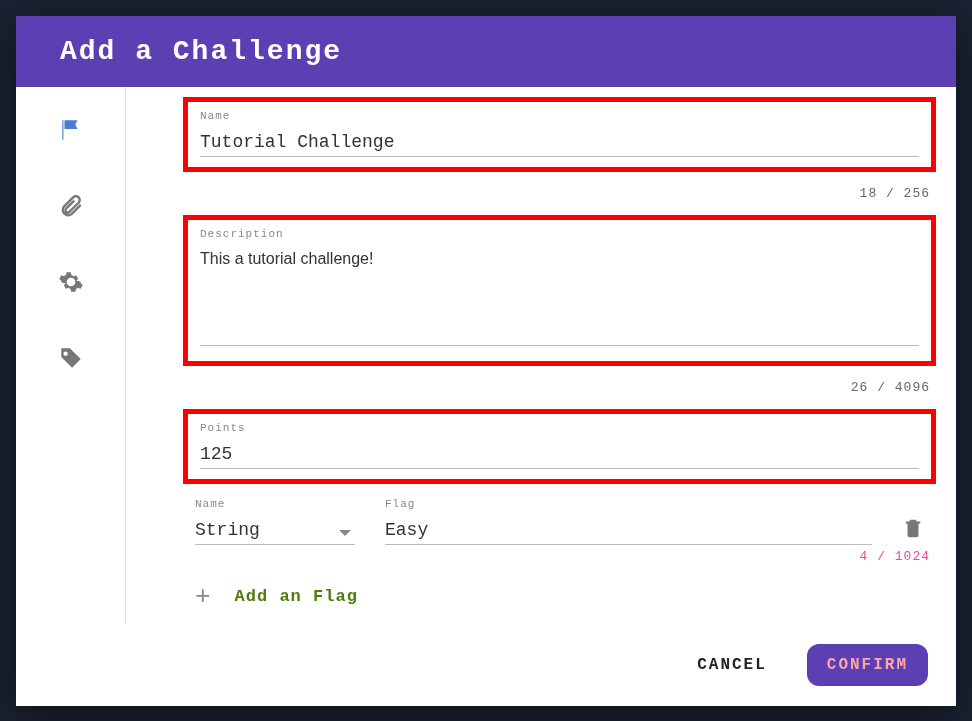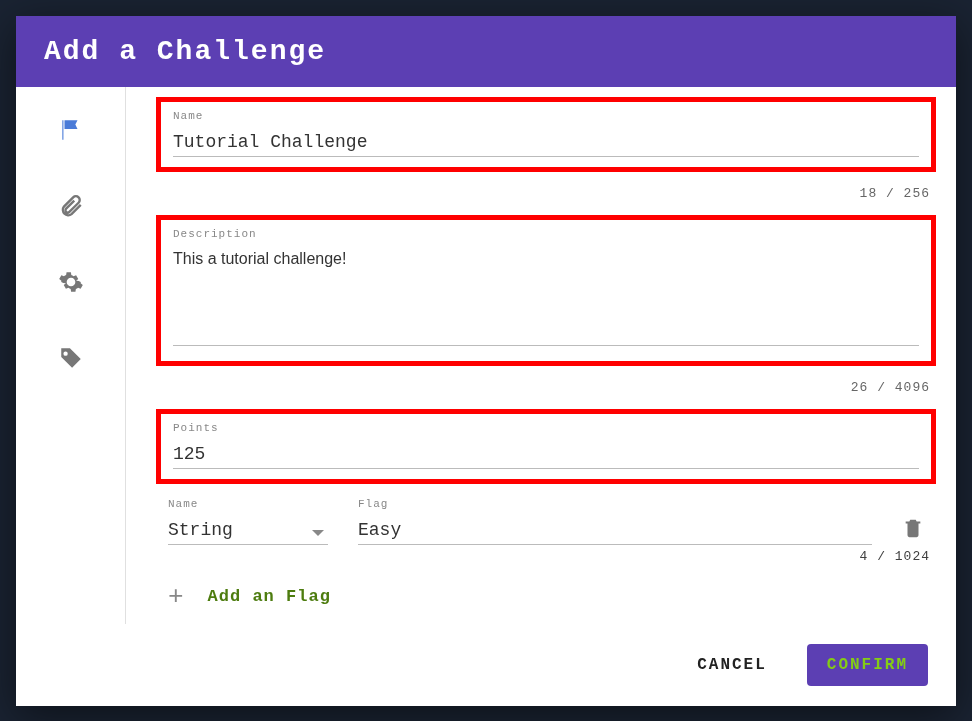--- a/index.html
+++ b/index.html
@@ -17,29 +17,30 @@
       width: 940px;
       height: 690px;
       background: #fff;
       box-shadow: 0 10px 40px rgba(0,0,0,0.5);
       display: flex;
       flex-direction: column;
     }
     .modal-header {
       background: #5c3fb3;
       color: #fff;
-      padding: 20px 28px;
+      padding: 20px 44px;
       font-size: 28px;
       font-weight: bold;
       letter-spacing: 2px;
     }
     .modal-body {
       flex: 1;
       display: flex;
       overflow: hidden;
+      gap: 27px;
     }
     .sidebar {
       width: 110px;
       display: flex;
       flex-direction: column;
       align-items: center;
       padding-top: 30px;
       gap: 50px;
       border-right: 1px solid #e0e0e0;
     }
@@ -130,21 +131,21 @@
       border-top: 6px solid #888;
     }
     .delete-icon {
       width: 22px; height: 22px;
       cursor: pointer;
       margin-bottom: 6px;
     }
     .flag-counter {
       text-align: right;
       font-size: 13px;
-      color: #404040;
+      color: #ec4899;
       margin-top: 4px;
       padding-right: 6px;
       letter-spacing: 1px;
     }
     .add-flag-row {
       display: flex;
       align-items: center;
       gap: 24px;
       padding: 18px 12px 0;
       cursor: pointer;
@@ -178,23 +179,23 @@
       padding: 10px 16px;
       cursor: pointer;
     }
     .btn-confirm {
       background: #5c3fb3;
       border: none;
       font-family: inherit;
       font-size: 16px;
       font-weight: bold;
       letter-spacing: 2px;
-      color: #84cc16;
+      color: #fca5a5;
       padding: 12px 20px;
-      border-radius: 4px;
+      border-radius: 12px;
       cursor: pointer;
     }
   </style>
 </head>
 <body>
 
 <div class="modal">
   <div class="modal-header">Add a Challenge</div>
 
   <div class="modal-body">

